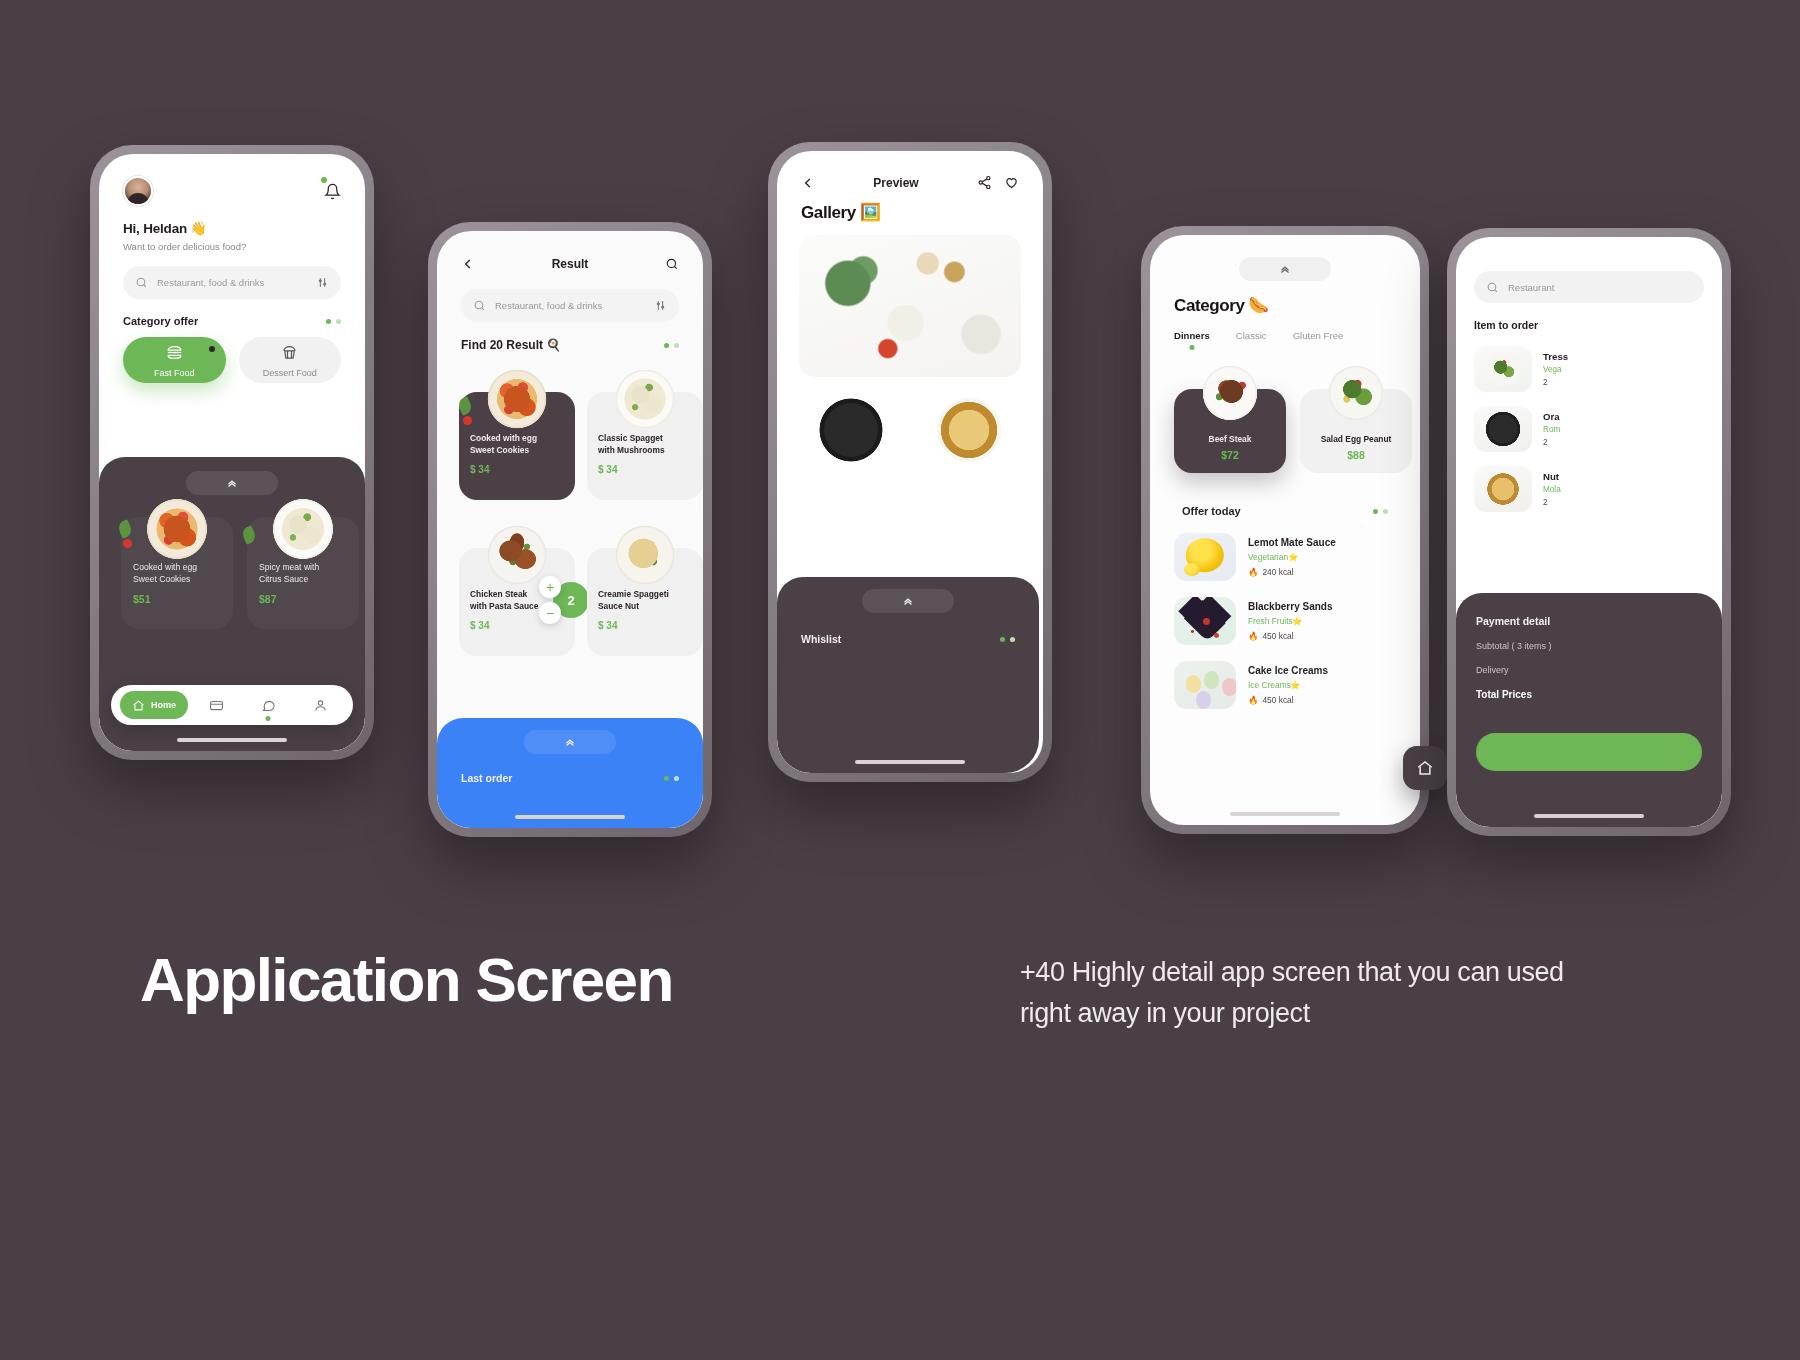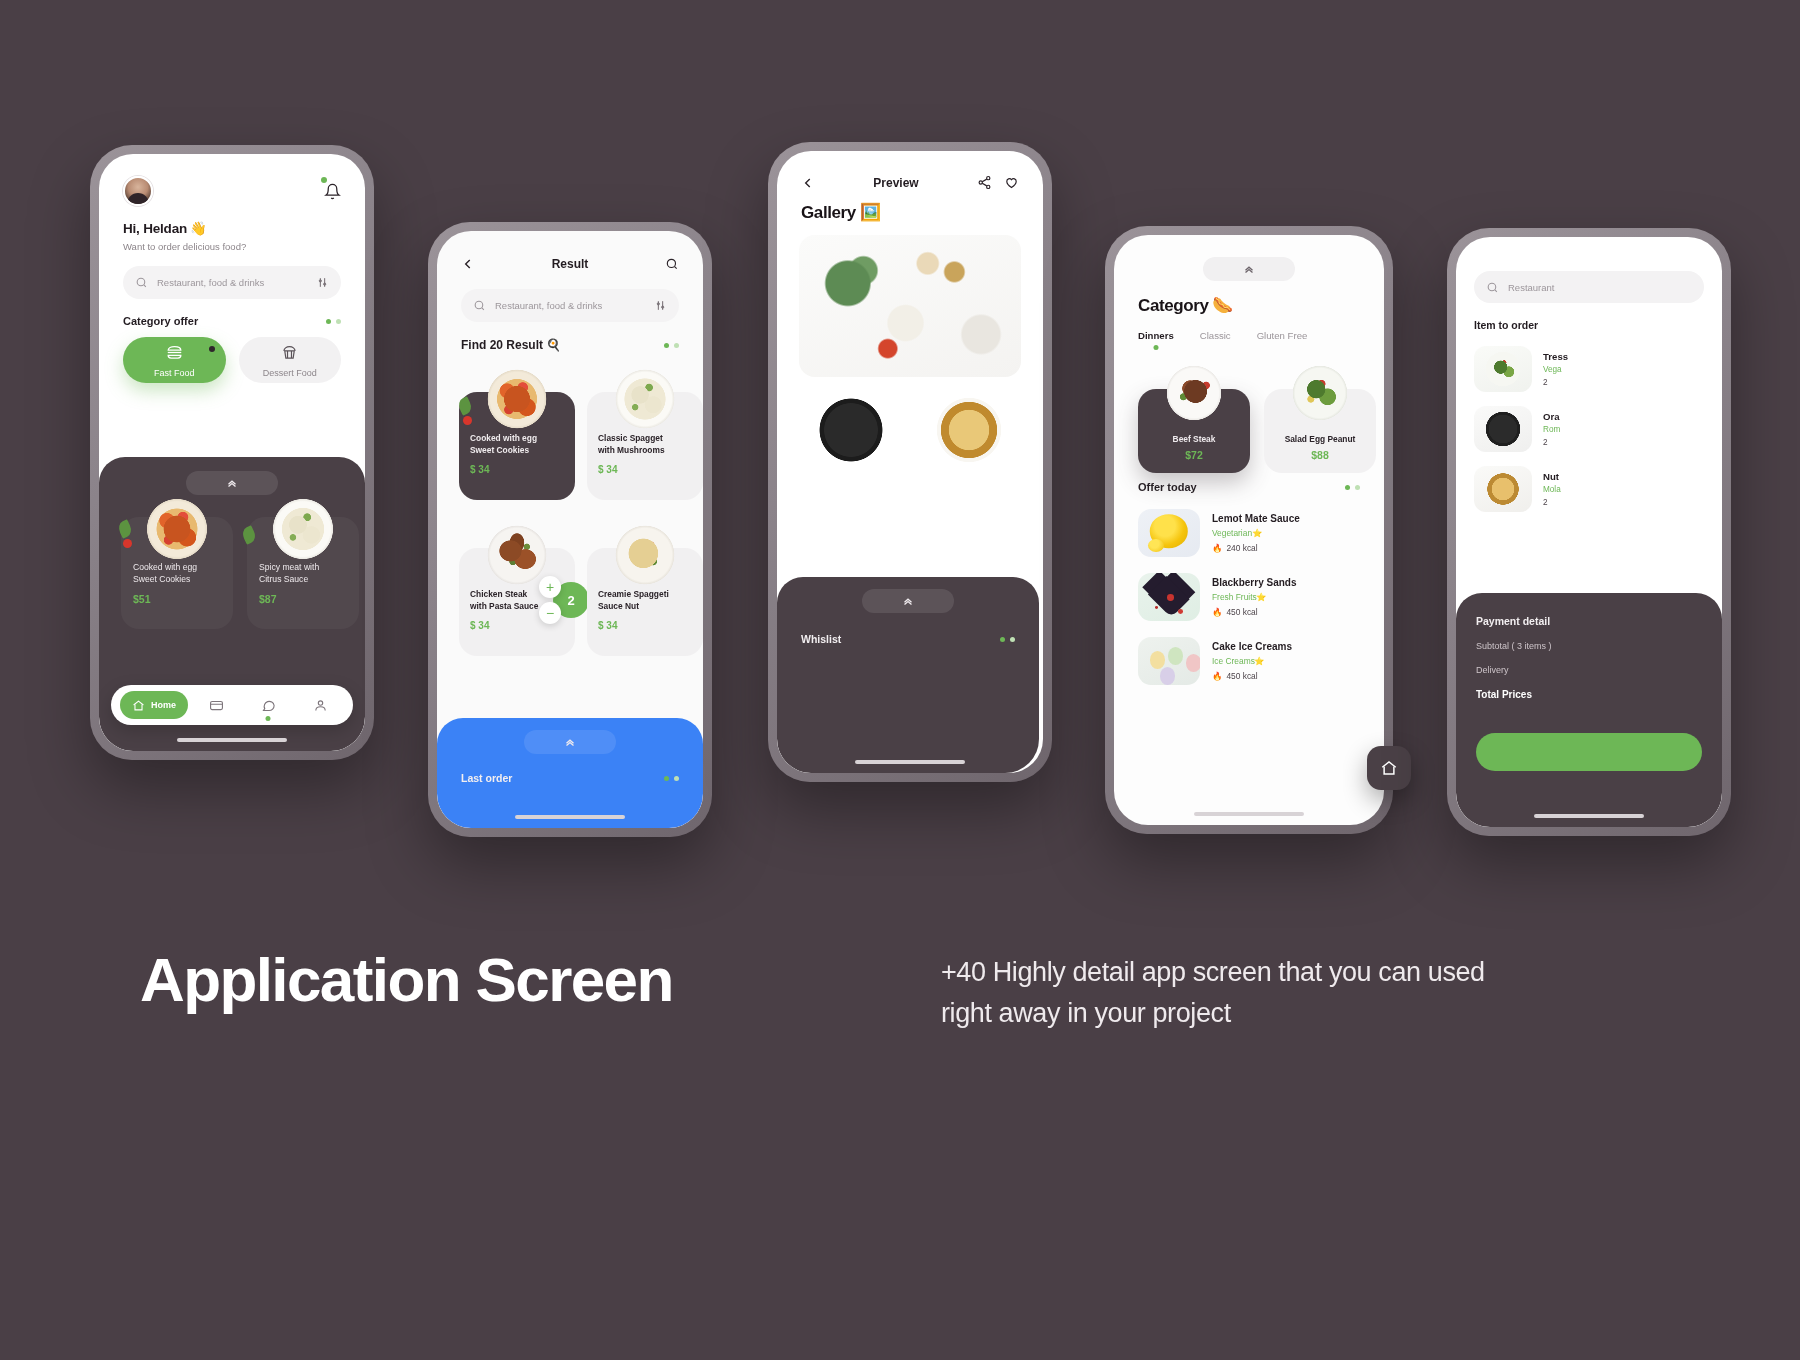--- a/index.html
+++ b/index.html
@@ -180,21 +180,21 @@
   }
   .wl-thumb { width: 32px; height: 32px; border-radius: 50%; flex:none; }
   .wl-n { font-size: 9.6px; color: #f2eef0; font-weight: 600; }
   .wl-s { font-size: 8.4px; color: #b3a9af; margin-top: 3px; }
   .wl-tag {
     background: #fff; border-radius: 11px; padding: 6px 11px;
     font-size: 8.4px; color: #e89b3c; font-weight: 600;
   }
 
   
-  #p4 { left: 1105px; top: 226px; width: 288px; height: 608px; }
+  #p4 { left: 1141px; top: 226px; width: 288px; height: 608px; }
   #p4 .screen { background: #fdfdfd; }
   .p4-top { padding-top: 22px; }
   .p4-title { font-size: 17px; font-weight: 800; color: #191317; padding: 0 24px; margin-top: 14px; letter-spacing: -0.4px; }
   .tabs { display: flex; padding: 0 24px; margin-top: 14px; gap: 26px; align-items: center; }
   .tab { font-size: 9.6px; color: #9b959a; position: relative; }
   .tab.active { color: #231c21; font-weight: 700; }
   .tab.active:after {
     content: ''; position: absolute; left: 50%; transform: translateX(-50%);
     bottom: -9px; width: 5px; height: 5px; border-radius: 50%; background: #6db756;
   }
@@ -204,21 +204,21 @@
     display: flex; flex-direction: column; align-items: center; justify-content: flex-end;
     padding-bottom: 12px; flex:none;
   }
   .dcard.dark { background: #4a4046; box-shadow: 0 10px 22px rgba(74,64,70,.3); }
   .dcard.light { background: #f2f1f2; }
   .dcard .thumb { position: absolute; top: -34px; left: 50%; transform: translateX(-50%); width: 76px; height: 76px; border-radius: 50%; }
   .dname { font-size: 8.4px; font-weight: 600; }
   .dcard.dark .dname { color: #efeaed; }
   .dcard.light .dname { color: #2b2329; }
   .dprice { font-size: 10.5px; color: #6db756; font-weight: 700; margin-top: 5px; }
-  .offer-hd { display: flex; align-items: center; padding: 0 24px; margin-top: 8px; }
+  .offer-hd { display: flex; align-items: center; padding: 0 32px; margin-top: 32px; }
   .offer-hd .t { font-size: 11px; font-weight: 700; color: #231c21; }
   .olist { padding: 0 24px; margin-top: 8px; }
   .oitem { display: flex; align-items: center; gap: 12px; padding: 8px 0; }
   .othumb { width: 62px; height: 48px; border-radius: 13px; flex: none; position: relative; overflow: hidden; }
   .on { font-size: 10px; font-weight: 700; color: #231c21; }
   .ot { font-size: 8.4px; color: #6db756; margin-top: 4px; display: flex; align-items: center; gap: 0;}
   .ok { font-size: 8.4px; color: #4e454b; margin-top: 5px; display: flex; align-items: center; gap: 4px;}
   .fab {
     position: absolute; right: -18px; bottom: 44px;
     width: 44px; height: 44px; border-radius: 14px; background: #4a4046;
@@ -252,21 +252,21 @@
     border-radius: 20px; background: #6db756;
   }
 
   
   .hero-left {
     position: absolute; left: 140px; top: 940px; width: 760px;
     color: #fff; font-weight: 800; font-size: 62px; line-height: 1.3;
     letter-spacing: -1.6px;
   }
   .hero-right {
-    position: absolute; left: 941px; top: 952px; width: 560px;
+    position: absolute; left: 1020px; top: 952px; width: 560px;
     color: #efeaed; font-weight: 400; font-size: 27px; line-height: 1.5;
     letter-spacing: -0.4px;
   }
 
   
   .img-pasta-red {
     background:
       radial-gradient(circle at 50% 50%, #c8541f 0 22%, transparent 23%),
       radial-gradient(circle at 38% 40%, #e2642a 0 10%, transparent 11%),
       radial-gradient(circle at 62% 60%, #d4561c 0 12%, transparent 13%),

